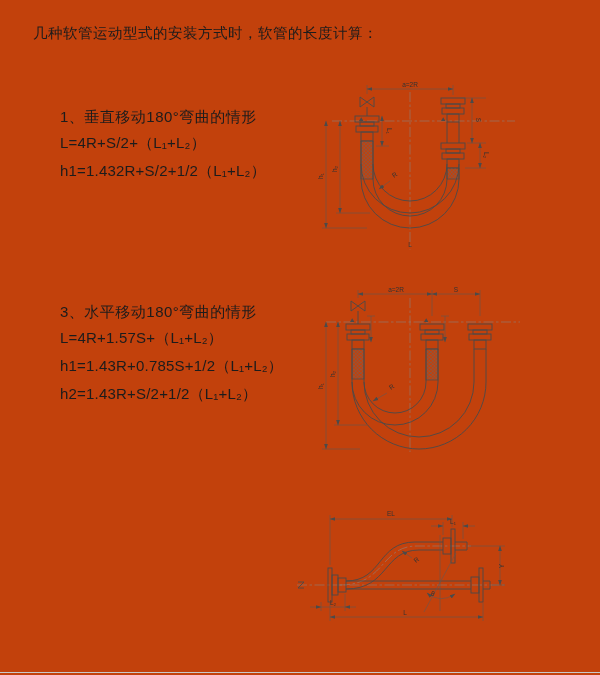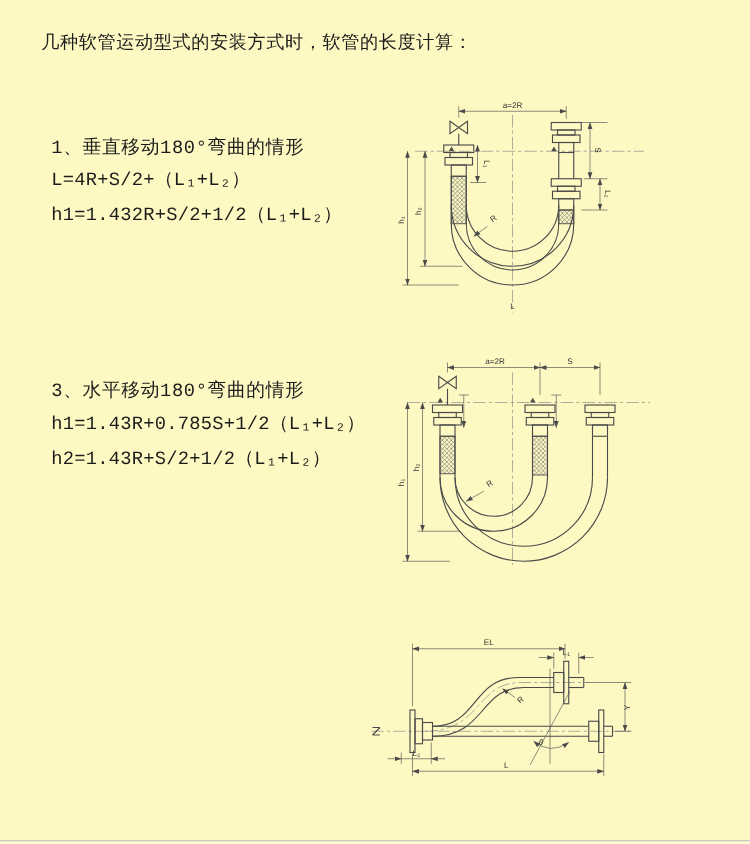--- a/index.html
+++ b/index.html
@@ -1,21 +1,21 @@
 <!DOCTYPE html>
 <html><head>
 <meta charset="utf-8">
 <style>
   html,body{margin:0;padding:0;background:#ffffff;}
   .page{
-    position:relative;width:600px;height:675px;background:#fef9c3;overflow:hidden;
+    position:relative;width:600px;height:675px;background:#c2410c;overflow:hidden;
     font-family:"Liberation Sans","DejaVu Sans",sans-serif;color:#1c1c1c;
   }
   .doc-title{position:absolute;left:33px;top:24px;font-size:14.5px;letter-spacing:.5px;white-space:nowrap;}
-  .section{position:absolute;left:41px;white-space:nowrap;font-family:Liberation Mono, monospace;}
+  .section{position:absolute;left:60px;white-space:nowrap;}
   .sec1{top:108px;} .sec2{top:303px;} .sec3{top:519px;}
   .heading{font-size:15px;height:17px;letter-spacing:.5px;}
   .formula{font-size:15px;margin-top:9px;letter-spacing:.2px;}
   svg.diagram{position:absolute;overflow:visible;}
   #d1{left:310px;top:76px;width:250px;height:180px;}
   #d2{left:312px;top:282px;width:250px;height:175px;}
   #d3{left:295px;top:505px;width:300px;height:145px;}
   .ln{stroke:#4a4a4a;fill:none;stroke-width:0.9;}
   .thin{stroke:#5a5a5a;fill:none;stroke-width:0.55;}
   .cl{stroke:#8a8a8a;fill:none;stroke-width:0.55;stroke-dasharray:10 2.5 2.5 2.5;}
@@ -120,20 +120,21 @@
     </g>
     <g>
       <line x1="80" y1="105" x2="69" y2="113" class="thin" marker-end="url(#ar)"></line>
       <text x="84" y="102" class="dim-text" font-size="8" transform="rotate(-35 84 102)">R</text>
     </g>
     <text x="100" y="171" text-anchor="middle" class="dim-text" font-size="9">L</text>
   </svg>
 
   <div class="section sec2">
     <div class="heading">3、水平移动180°弯曲的情形</div>
+    <div class="formula">L=4R+1.57S+（L₁+L₂）</div>
     <div class="formula">h1=1.43R+0.785S+1/2（L₁+L₂）</div>
     <div class="formula">h2=1.43R+S/2+1/2（L₁+L₂）</div>
   </div>
 
   <svg id="d2" class="diagram" viewBox="0 0 250 175">
     <g>
       <line x1="98" y1="16" x2="98" y2="170" class="cl"></line>
       <line x1="14" y1="40" x2="208" y2="40" class="cl"></line>
     </g>
     <g>

